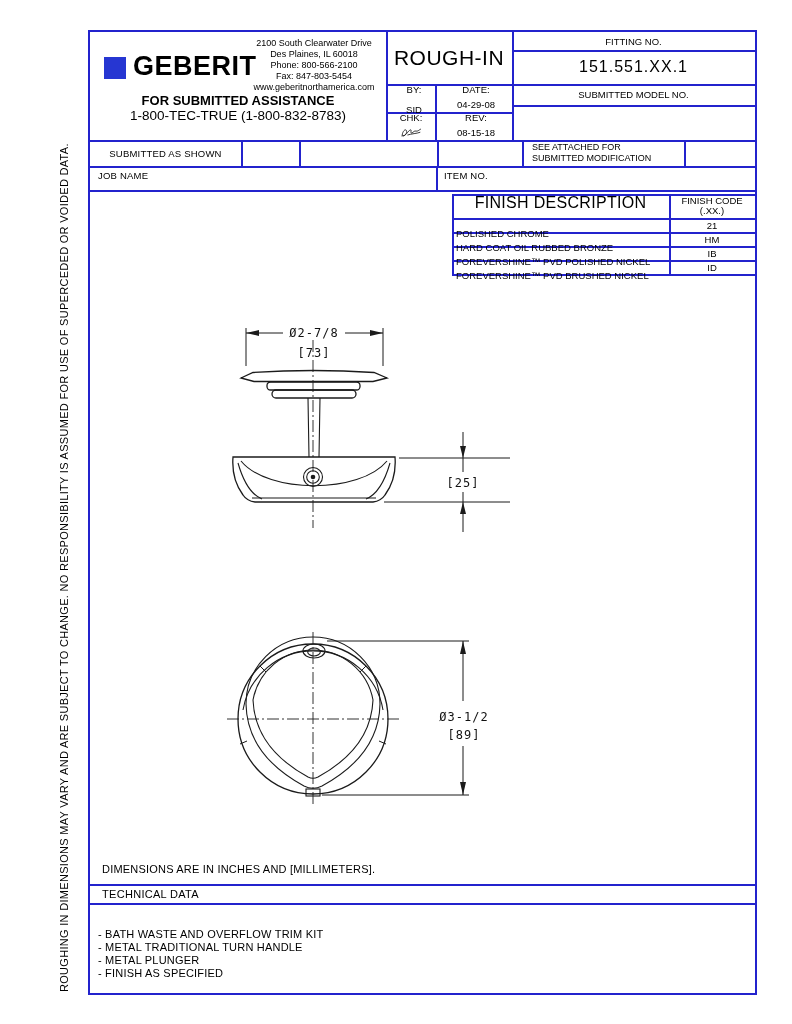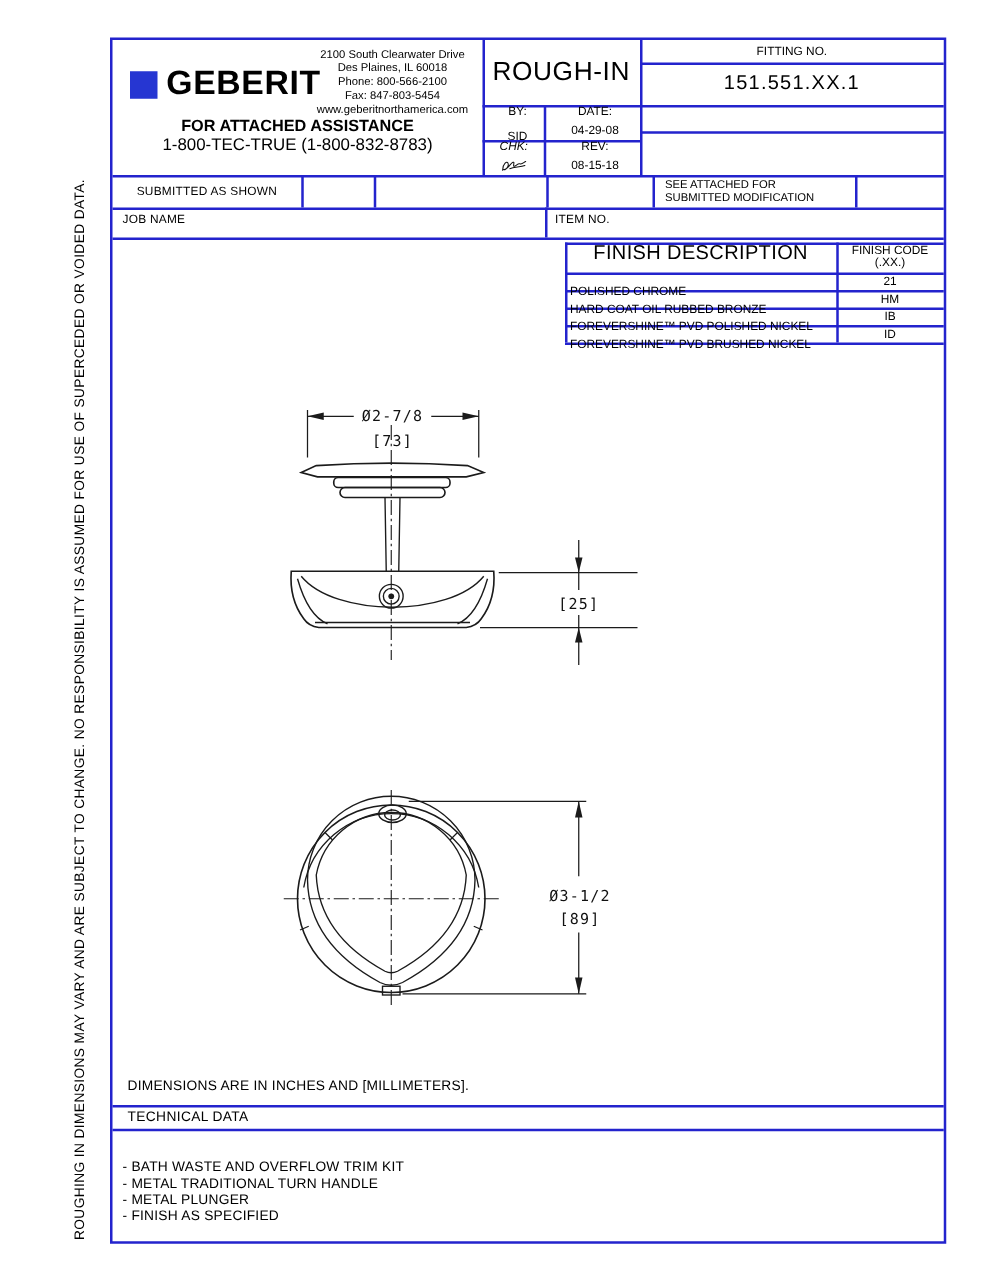--- a/index.html
+++ b/index.html
@@ -77,46 +77,47 @@
 
   <div class="logo-square"></div>
   <div class="brand">GEBERIT</div>
   <div class="address">
     <div>2100 South Clearwater Drive</div>
     <div>Des Plaines, IL 60018</div>
     <div>Phone: 800-566-2100</div>
     <div>Fax: 847-803-5454</div>
     <div>www.geberitnorthamerica.com</div>
   </div>
-  <div class="assist">FOR ATTACHED ASSISTANCE</div>
+  <div class="assist">FOR SUBMITTED ASSISTANCE</div>
   <div class="phone">1-800-TEC-TRUE (1-800-832-8783)</div>
 
   <div class="roughin ctr">ROUGH-IN</div>
   <div class="small-cell" style="left:296px;top:52px;width:49px;height:28px;padding-left:7px;box-sizing:border-box;gap:9px;">
     <span>BY:</span>
     <span>SID</span>
   </div>
   <div class="small-cell" style="left:345px;top:52px;width:77px;height:28px;padding-left:5px;box-sizing:border-box;gap:4px;">
     <span>DATE:</span>
     <span>04-29-08</span>
   </div>
-  <div class="small-cell" style="left:296px;top:80px;width:42px;height:28px;padding-left:8px;box-sizing:border-box;gap:3px;font-style:italic;">
+  <div class="small-cell" style="left:296px;top:80px;width:42px;height:28px;padding-left:8px;box-sizing:border-box;gap:3px;">
     <span>CHK:</span>
     <svg width="26" height="20" viewBox="0 0 34 22">
       <path class="sig" d="M3,16 C3,8 9,3 10,8 C11,12 6,17 4,15 C8,17 13,7 16,6 C19,5 15,12 18,11 C21,10 22,7 25,8 C27,9 30,6 32,5"></path>
       <path class="sig" d="M12,14 C18,12 26,12 31,10"></path>
     </svg>
   </div>
   <div class="small-cell" style="left:345px;top:80px;width:77px;height:28px;padding-left:5px;box-sizing:border-box;gap:4px;">
     <span>REV:</span>
     <span>08-15-18</span>
   </div>
 
   <div class="fitting-label ctr">FITTING NO.</div>
   <div class="fitting-no ctr">151.551.XX.1</div>
+  <div class="model-label ctr">SUBMITTED MODEL NO.</div>
 
   <div class="cell-txt ctr" style="left:0;top:108px;width:151px;height:26px;">SUBMITTED AS SHOWN</div>
   <div class="see-attached">
     <div>SEE ATTACHED FOR</div>
     <div>SUBMITTED MODIFICATION</div>
   </div>
 
   <div class="cell-txt" style="left:8px;top:138px;">JOB NAME</div>
   <div class="cell-txt" style="left:354px;top:138px;">ITEM NO.</div>
 

